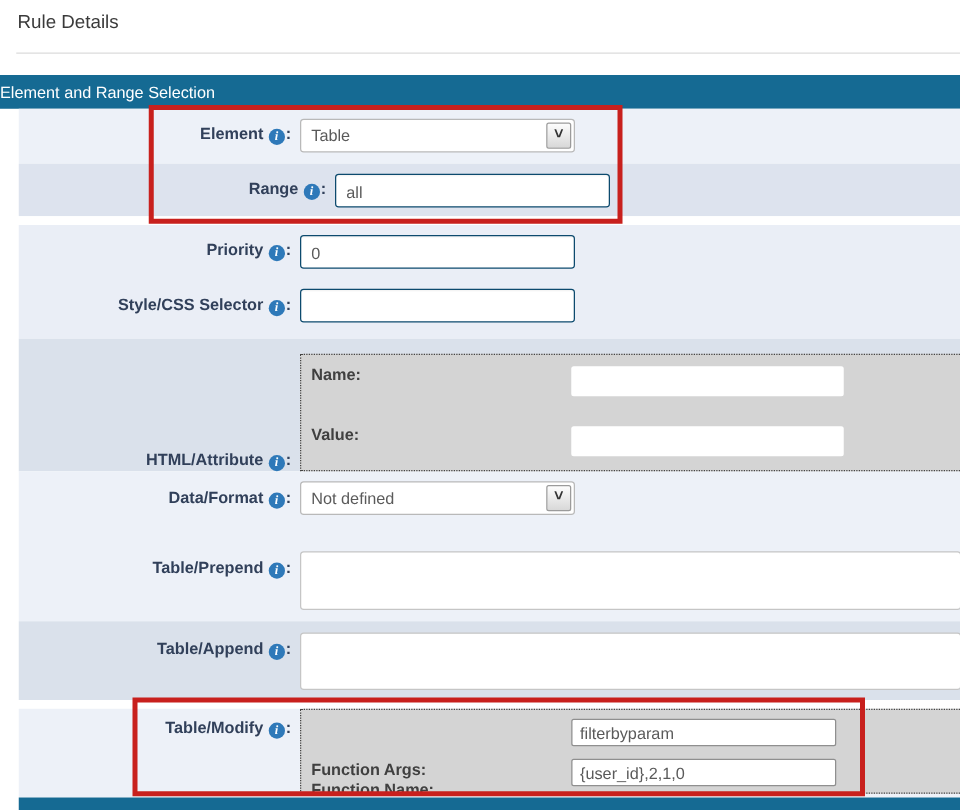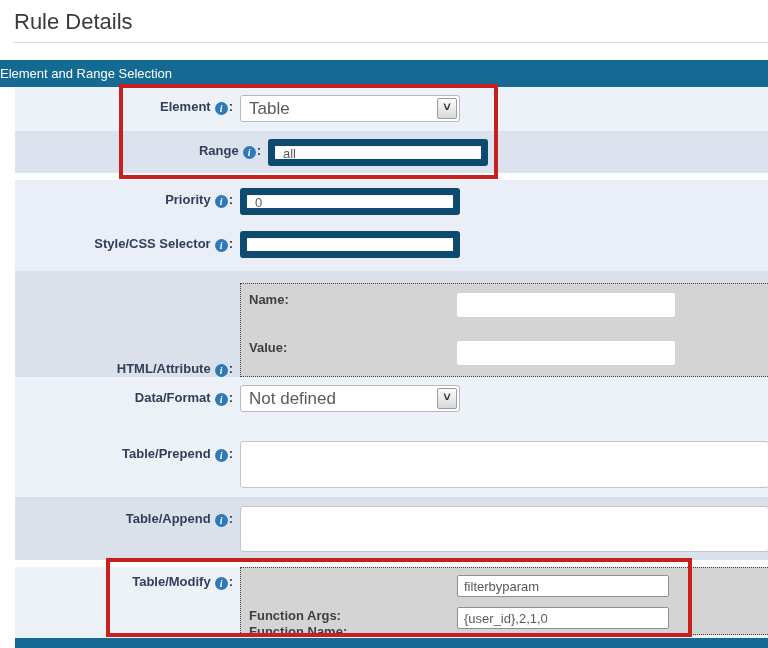--- a/index.html
+++ b/index.html
@@ -2,21 +2,21 @@
 <html><head>
 <meta charset="utf-8">
 <style>
   * { margin:0; padding:0; box-sizing:border-box; }
   html,body { background:#fff; }
   body { font-family:"Liberation Sans", sans-serif; }
   .page {
     position:relative; width:768px; height:648px; background:#fff; overflow:hidden;
   }
   .page-title {
-    position:absolute; left:14px; top:9px; font-size:22px; font-weight:400; color:#3a3a3a;
+    position:absolute; left:14px; top:9px; font-size:15px; font-weight:400; color:#3a3a3a;
   }
   .title-divider {
     position:absolute; left:13px; top:42px; width:755px; height:1px; background:#dcdcdc;
   }
   .section-header {
     position:absolute; left:0; top:60px; width:768px; height:27px;
     background:#156a93; color:#ffffff; font-size:13px; line-height:27px; 
   }
   .form { position:absolute; left:0; top:87px; width:768px; }
   .row { display:flex; margin-left:15px; width:753px; }
@@ -30,30 +30,30 @@
     white-space:nowrap; flex:0 0 218px;
   }
   .control-cell { margin-left:7px; flex:1 1 auto; }
   .info-icon {
     display:inline-block; width:13px; height:13px; border-radius:50%;
     background:#2e79b9; color:#fff; font-size:10px; line-height:13px; text-align:center;
     font-style:italic; font-family:"Liberation Serif", serif; font-weight:bold;
     vertical-align:-1px; margin:0 1px 0 4px; cursor:pointer;
   }
   .text-input {
-    width:220px; height:27px; border:7px solid #0c4a6e; border-radius:3px;
+    width:220px; height:27px; border:1px solid #0c4a6e; border-radius:3px;
     font-family:"Liberation Sans", sans-serif; font-size:13px; color:#5a5a5a;
     padding:2px 8px 0 8px; background:#fff; box-shadow:inset 0 1px 1px rgba(0,0,0,0.05);
   }
   .fake-select {
     position:relative; width:220px; height:27px; border:1px solid #b9b9b9; border-radius:3px;
     background:#fff; cursor:pointer;
   }
   .fake-select .sel-value {
-    display:block; font-size:17px; color:#5a5a5a; line-height:26px; padding-left:8px;
+    display:block; font-size:13px; color:#5a5a5a; line-height:26px; padding-left:8px;
   }
   .fake-select .sel-btn {
     position:absolute; right:2px; top:2px; width:20px; height:21px;
     background:linear-gradient(#fdfdfd,#d8d8d8); border:1px solid #9b9b9b; border-radius:2px;
     text-align:center; color:#333; font-size:13px; line-height:16px; font-weight:bold;
   }
   .big-textarea {
     width:529px; border:1px solid #c5c5c5; border-radius:3px; background:#fff;
     font-family:"Liberation Sans", sans-serif; font-size:13px; color:#5a5a5a;
     padding:3px 6px; resize:none; display:block;

